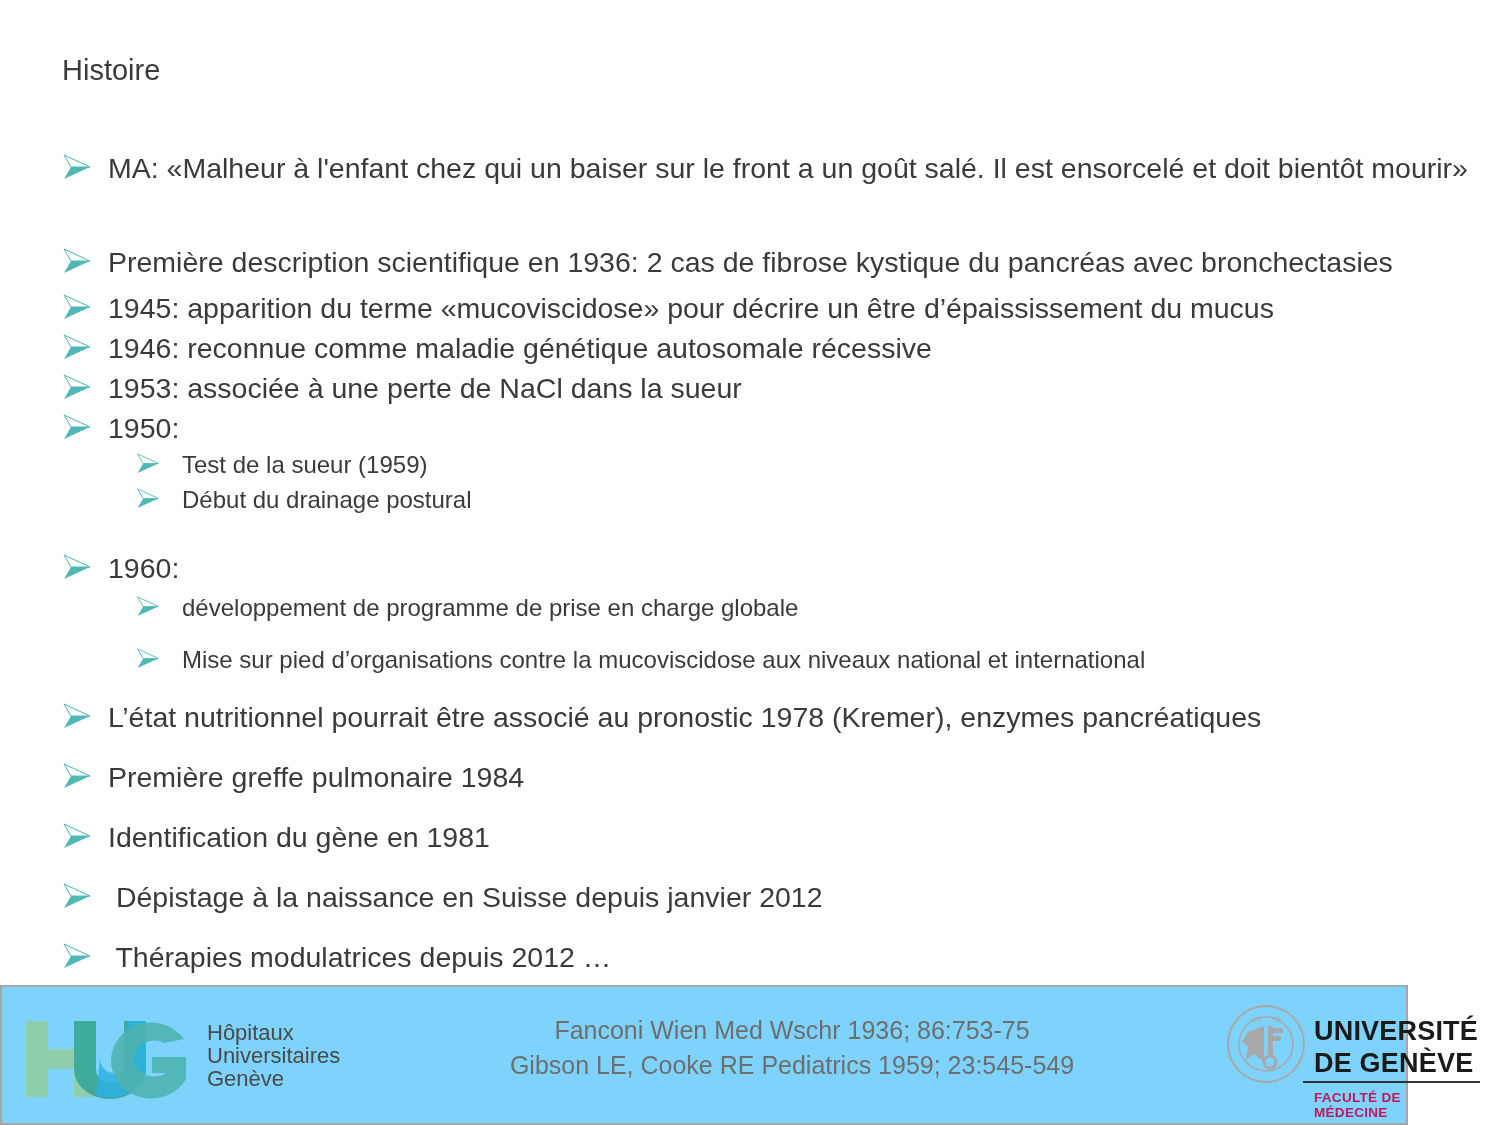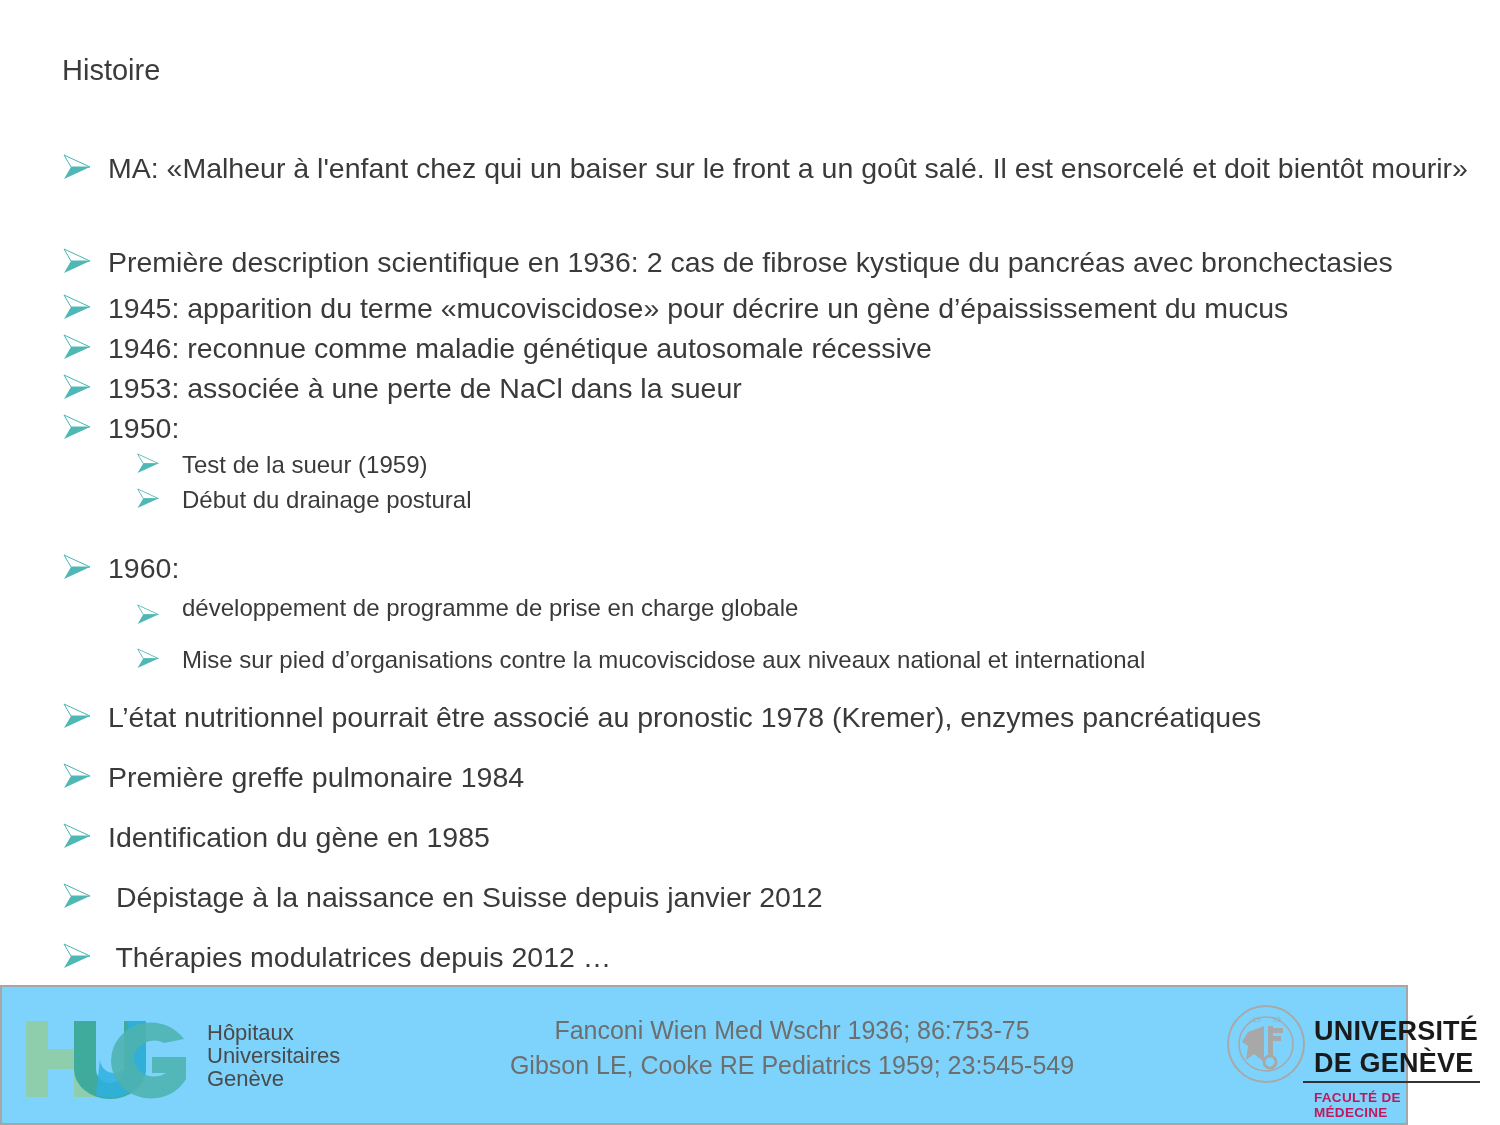--- a/index.html
+++ b/index.html
@@ -66,21 +66,21 @@
       <polygon points="2,1 28,13 9,13" fill="#ffffff" stroke="#4fb8b4" stroke-width="1"></polygon>
     </svg>
   <span class="txt">Première description scientifique en 1936: 2 cas de fibrose kystique du pancréas avec bronchectasies</span>
 </div>
 
 <div class="bullet" style="top:288px;">
   <svg class="arrow" viewBox="0 0 30 26">
       <polygon points="2,1 28,13 2,25 9,13" fill="#4fb8b4"></polygon>
       <polygon points="2,1 28,13 9,13" fill="#ffffff" stroke="#4fb8b4" stroke-width="1"></polygon>
     </svg>
-  <span class="txt">1945: apparition du terme «mucoviscidose» pour décrire un gène d’épaississement du mucus</span>
+  <span class="txt">1945: apparition du terme «mucoviscidose» pour décrire un être d’épaississement du mucus</span>
 </div>
 
 <div class="bullet" style="top:328px;">
   <svg class="arrow" viewBox="0 0 30 26">
       <polygon points="2,1 28,13 2,25 9,13" fill="#4fb8b4"></polygon>
       <polygon points="2,1 28,13 9,13" fill="#ffffff" stroke="#4fb8b4" stroke-width="1"></polygon>
     </svg>
   <span class="txt">1946: reconnue comme maladie génétique autosomale récessive</span>
 </div>
 
@@ -114,21 +114,21 @@
   <span class="txt">Début du drainage postural</span>
 </div>
 
 <div class="bullet" style="top:548px;">
   <svg class="arrow" viewBox="0 0 30 26">
       <polygon points="2,1 28,13 2,25 9,13" fill="#4fb8b4"></polygon>
       <polygon points="2,1 28,13 9,13" fill="#ffffff" stroke="#4fb8b4" stroke-width="1"></polygon>
     </svg>
   <span class="txt">1960:</span>
 </div>
-<div class="bullet sub" style="top:591px;align-items:flex-end;">
+<div class="bullet sub" style="top:591px;">
   <svg class="arrow" viewBox="0 0 30 26">
       <polygon points="2,1 28,13 2,25 9,13" fill="#4fb8b4"></polygon>
       <polygon points="2,1 28,13 9,13" fill="#ffffff" stroke="#4fb8b4" stroke-width="1"></polygon>
     </svg>
   <span class="txt">développement de programme de prise en charge globale</span>
 </div>
 <div class="bullet sub" style="top:643px;">
   <svg class="arrow" viewBox="0 0 30 26">
       <polygon points="2,1 28,13 2,25 9,13" fill="#4fb8b4"></polygon>
       <polygon points="2,1 28,13 9,13" fill="#ffffff" stroke="#4fb8b4" stroke-width="1"></polygon>
@@ -150,21 +150,21 @@
       <polygon points="2,1 28,13 9,13" fill="#ffffff" stroke="#4fb8b4" stroke-width="1"></polygon>
     </svg>
   <span class="txt">Première greffe pulmonaire 1984</span>
 </div>
 
 <div class="bullet" style="top:817px;">
   <svg class="arrow" viewBox="0 0 30 26">
       <polygon points="2,1 28,13 2,25 9,13" fill="#4fb8b4"></polygon>
       <polygon points="2,1 28,13 9,13" fill="#ffffff" stroke="#4fb8b4" stroke-width="1"></polygon>
     </svg>
-  <span class="txt">Identification du gène en 1985</span>
+  <span class="txt">Identification du gène en 1981</span>
 </div>
 
 <div class="bullet" style="top:877px;">
   <svg class="arrow" viewBox="0 0 30 26">
       <polygon points="2,1 28,13 2,25 9,13" fill="#4fb8b4"></polygon>
       <polygon points="2,1 28,13 9,13" fill="#ffffff" stroke="#4fb8b4" stroke-width="1"></polygon>
     </svg>
   <span class="txt" style="white-space:pre;text-align:right;"> Dépistage à la naissance en Suisse depuis janvier 2012</span>
 </div>
 

